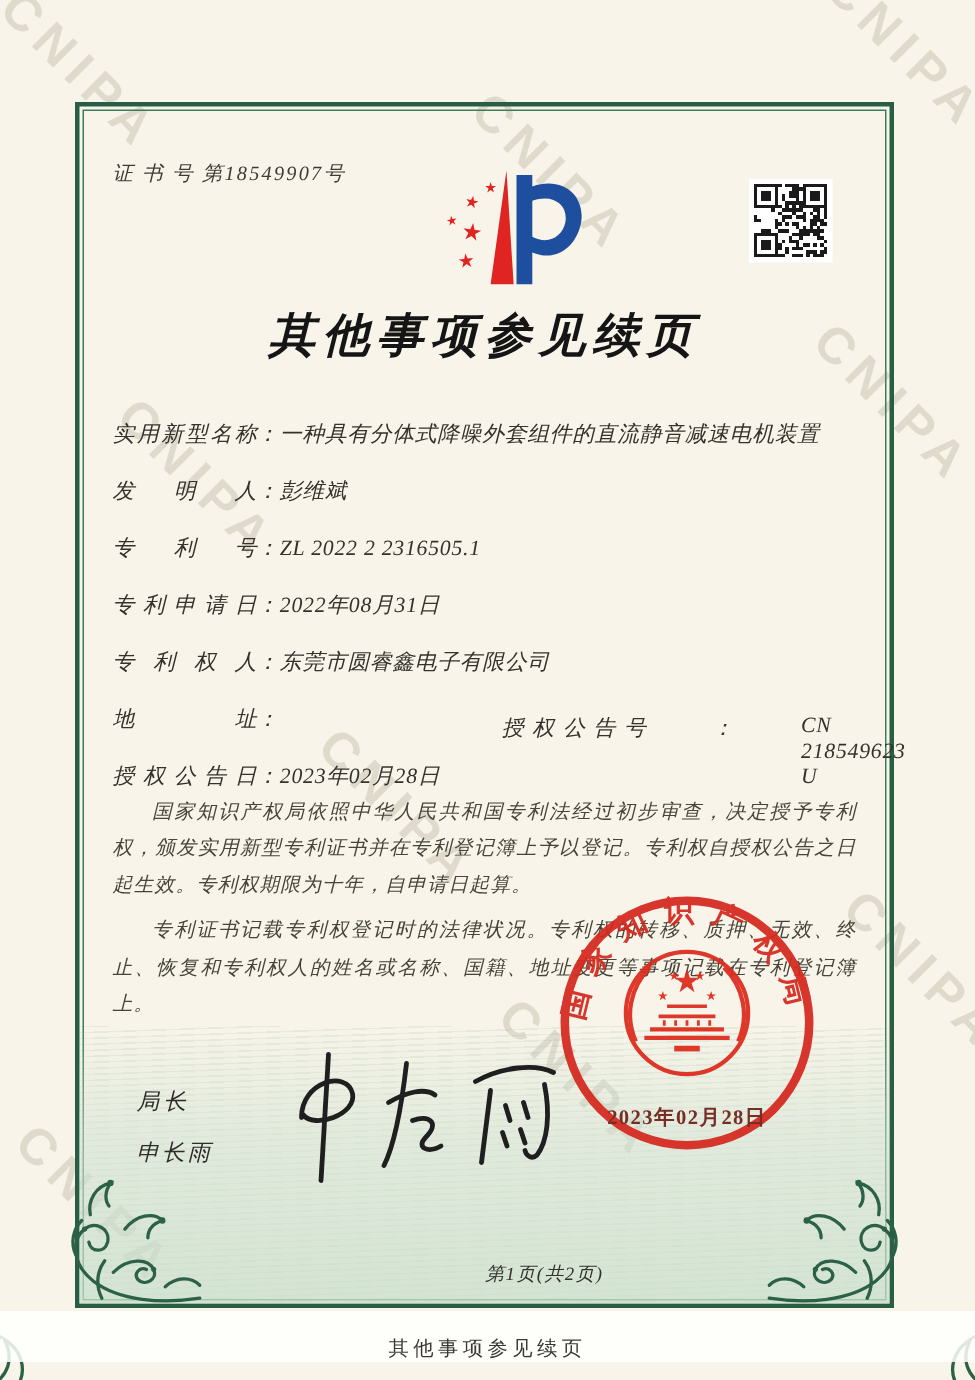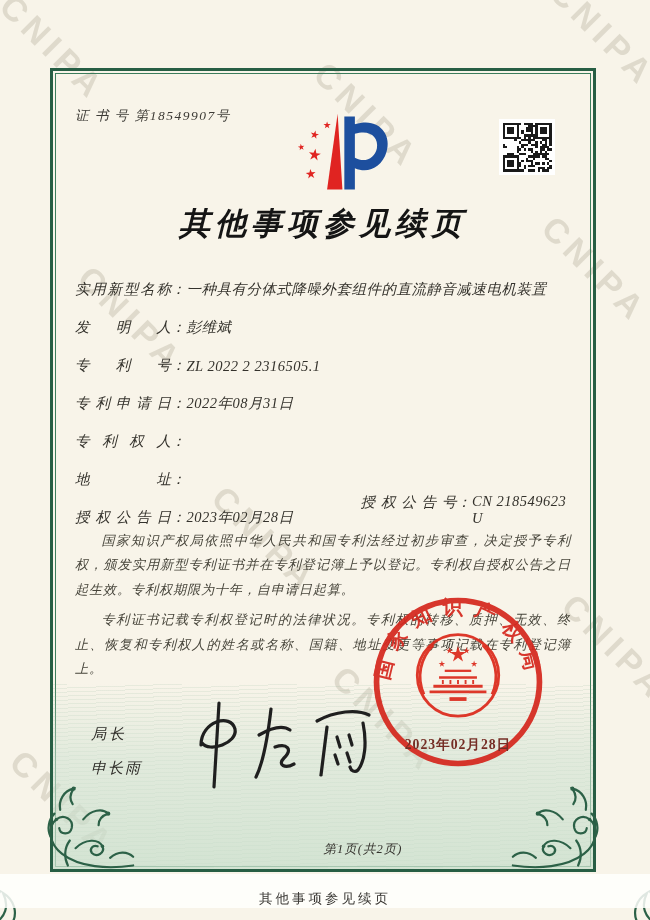--- a/index.html
+++ b/index.html
@@ -19,21 +19,21 @@
   .logo{position:absolute;left:230px;top:40px;width:115px;height:84px;}
   .qr{position:absolute;left:446px;top:48px;width:56px;height:56px;}
   .title{position:absolute;left:0;top:132px;width:100%;text-align:center;
          font-size:31px;font-weight:bold;color:#151515;letter-spacing:5px;}
   .fields{position:absolute;left:22px;right:20px;top:190px;}
   .row{display:flex;height:38px;align-items:flex-end;font-size:14.5px;color:#34322c;}
   .lbl{width:96px;flex:0 0 auto;text-align:justify;text-align-last:justify;}
   .colon{flex:0 0 auto;margin-right:1px;}
   .val{letter-spacing:0.5px;}
   .val-fixed{width:148px;flex:0 0 auto;letter-spacing:0.5px;}
-  .pair2{display:flex;margin-left:26px;}
+  .pair2{display:flex;gap:44px;}
   .paras{position:absolute;left:22px;right:22px;top:458px;font-size:13.2px;color:#47453b;
          line-height:1.85;text-align:justify;}
   .para{text-indent:2em;letter-spacing:0.8px;margin:0 0 6px 0;}
   .sig-title{position:absolute;left:38px;top:654px;font-size:15px;color:#2e2c28;letter-spacing:3px;}
   .sig-name{position:absolute;left:38px;top:688px;font-size:15px;color:#2e2c28;letter-spacing:2px;text-align:right;}
   .autograph{position:absolute;left:118px;top:628px;width:232px;height:96px;}
   .seal{position:absolute;left:368px;top:592px;width:180px;height:180px;z-index:5;opacity:0.93;}
   .flourish{position:absolute;width:96px;height:96px;z-index:4;}
   .flourish.fl-left{left:-12px;top:710px;}
   .flourish.fl-right{right:-12px;top:710px;transform:scaleX(-1);}
@@ -335,20 +335,21 @@
           <span class="val">ZL 2022 2 2316505.1</span>
       </div>
       <div class="row">
         <span class="lbl">专利申请日</span>
           <span class="colon">：</span>
           <span class="val">2022年08月31日</span>
       </div>
       <div class="row">
         <span class="lbl">专利权人</span>
           <span class="colon">：</span>
+          <span class="val">东莞市圆睿鑫电子有限公司</span>
       </div>
       <div class="row">
         <span class="lbl">地址</span>
           <span class="colon">：</span>
       </div>
       <div class="row">
         <span class="lbl">授权公告日</span>
           <span class="colon">：</span>
           <span class="val-fixed">2023年02月28日</span>
         <span class="pair2">

